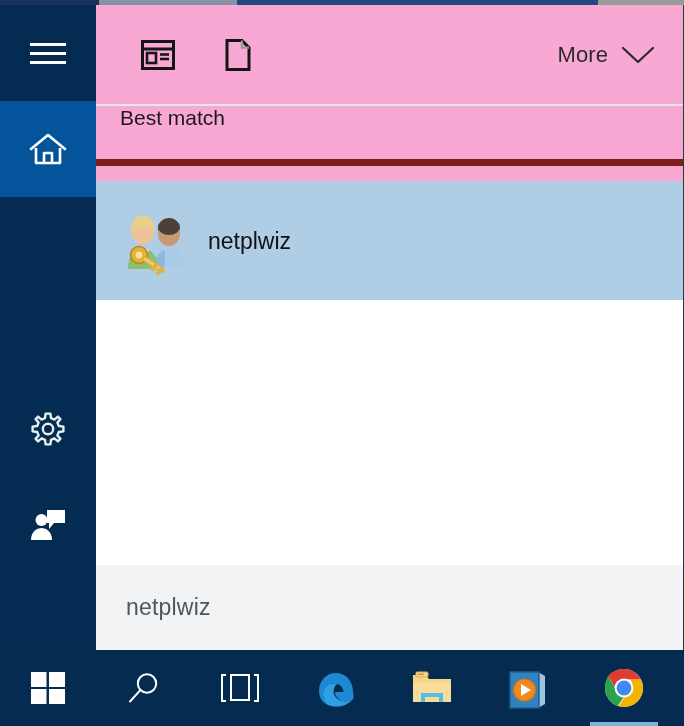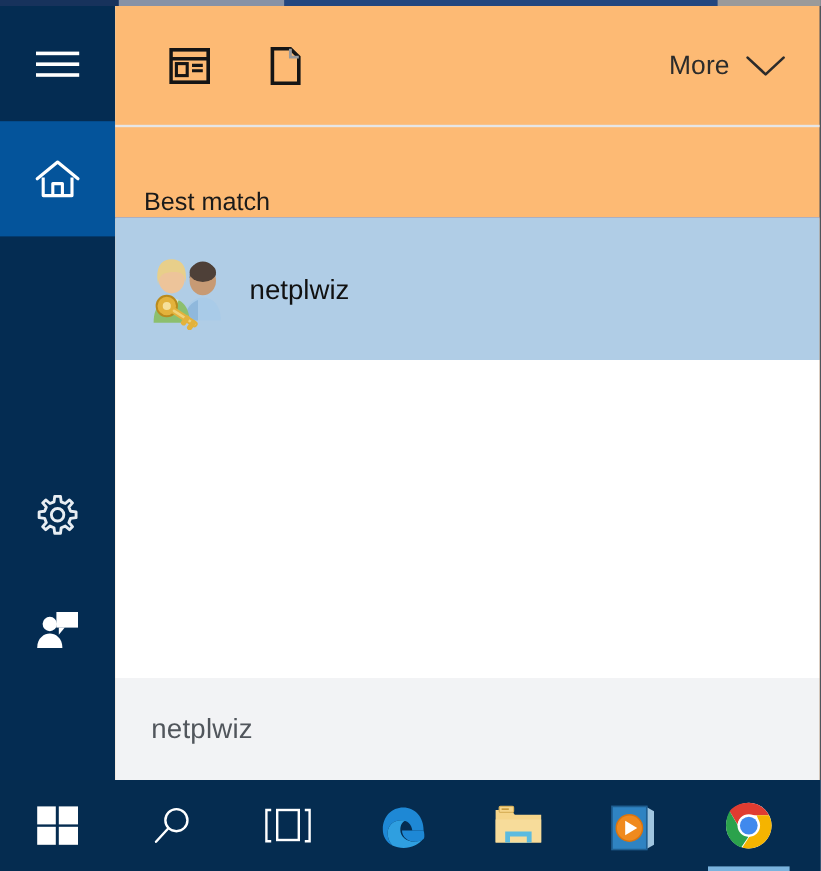--- a/index.html
+++ b/index.html
@@ -85,21 +85,21 @@
     background: #ffffff;
     border-radius: 0;
   }
 
   
   .pane {
     position: absolute;
     left: 96px; top: 5px;
     width: 588px;
     height: 645px;
-    background: #fdba74;
+    background: #f9a8d4;
     border-right: 1px solid #23384f;
     box-sizing: border-box;
   }
 
   
   .cmdbar {
     position: absolute;
     left: 0; top: 0;
     width: 100%;
     height: 101px;
@@ -127,25 +127,25 @@
     font-size: 22px;
     color: #2b2b2b;
     letter-spacing: .1px;
   }
 
   
   .section-head {
     position: absolute;
     left: 0; top: 101px;
     width: 100%;
-    height: 76px;
+    height: 60px;
     box-sizing: border-box;
-    border-bottom: 1px solid #7f1d1d;
-    display: flex;
-    align-items: flex-end;
+    border-bottom: 7px solid #7f1d1d;
+    display: flex;
+    align-items: flex-start;
   }
   .section-head-text {
     margin-left: 24px;
     font-size: 21px;
     color: #1a1a1a;
   }
 
   
   .result-row {
     position: absolute;

